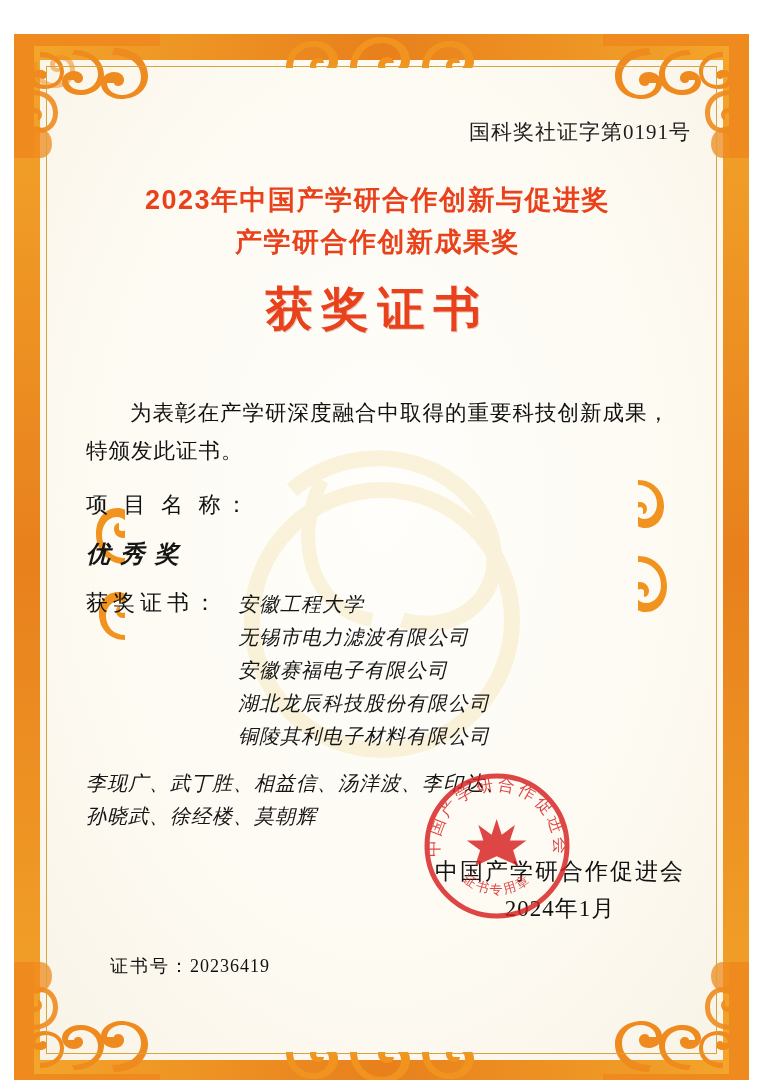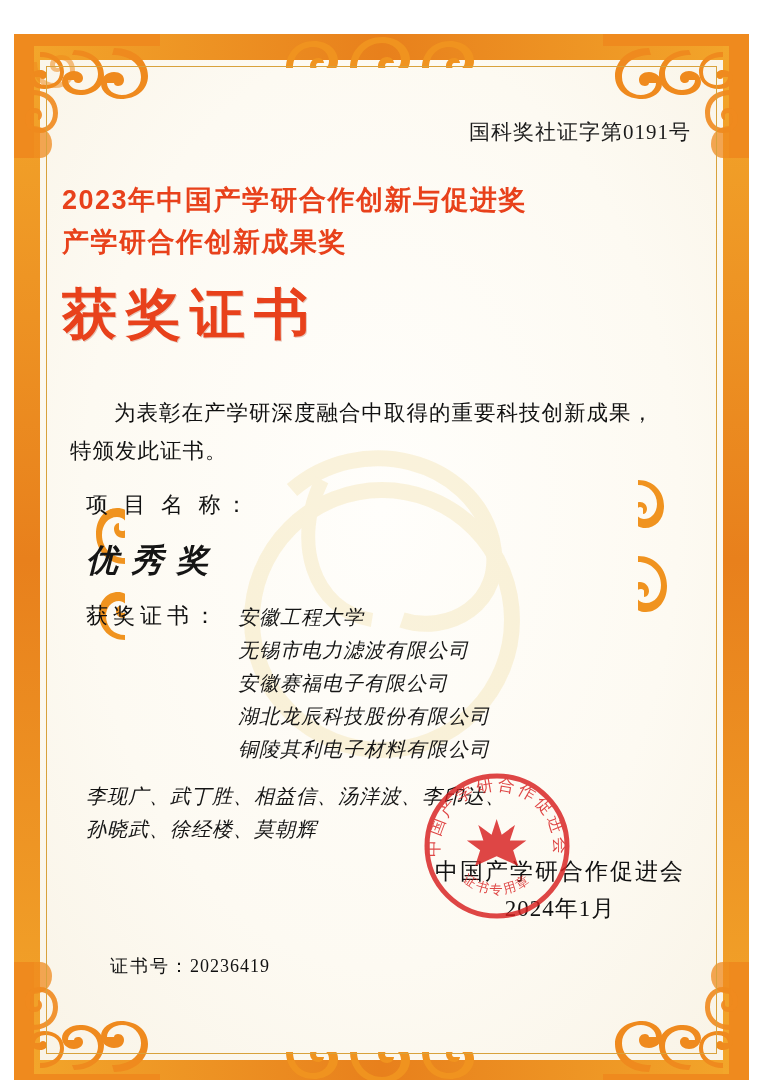--- a/index.html
+++ b/index.html
@@ -98,44 +98,44 @@
     letter-spacing: 1px;
     color: #1a1a1a;
     font-family: "Liberation Serif", "DejaVu Serif", serif;
   }
 
   .title-block {
     position: absolute;
     top: 100px;
     left: 0;
     right: 8px;
-    text-align: left;
+    text-align: center;
   }
   .title-line1, .title-line2 {
     color: #e8411b;
     font-weight: bold;
     font-size: 27px;
     letter-spacing: 1.5px;
     line-height: 1.55;
     font-family: "Liberation Sans", "DejaVu Sans", sans-serif;
   }
   .title-main {
     margin-top: 14px;
     color: #e8411b;
     font-weight: bold;
-    font-size: 55px;
+    font-size: 47px;
     letter-spacing: 9px;
     font-family: "Liberation Sans", "DejaVu Sans", sans-serif;
     text-shadow: 1px 1px 0 rgba(160,40,10,0.25);
   }
 
   .preamble {
     position: absolute;
     top: 315px;
-    left: 8px;
+    left: 24px;
     right: 8px;
     font-size: 21.5px;
     line-height: 1.75;
     color: #111;
     letter-spacing: 1px;
   }
   .preamble .indent { padding-left: 44px; }
 
   .fields {
     position: absolute;
@@ -163,21 +163,21 @@
     flex: 1 1 auto;
     font-size: 20px;
     color: #151515;
     font-family: "DejaVu Serif", "Liberation Serif", serif;
     font-style: italic;
     line-height: 1.65;
     letter-spacing: 1px;
   }
   .field-value .vline { display: block; }
   .field-value.bold-award {
-    font-size: 32px;
+    font-size: 24px;
     font-weight: bold;
     font-style: italic;
   }
 
   
   .signature {
     position: absolute;
     right: 16px;
     bottom: 112px;
     text-align: center;

